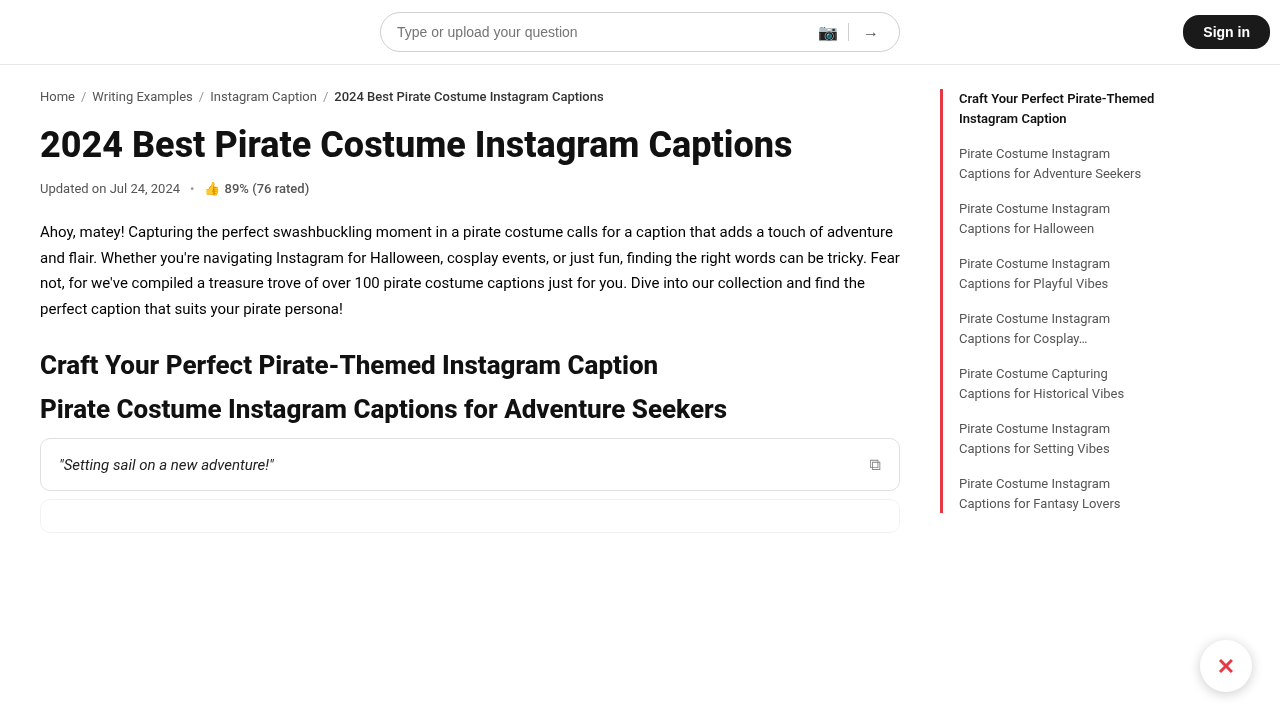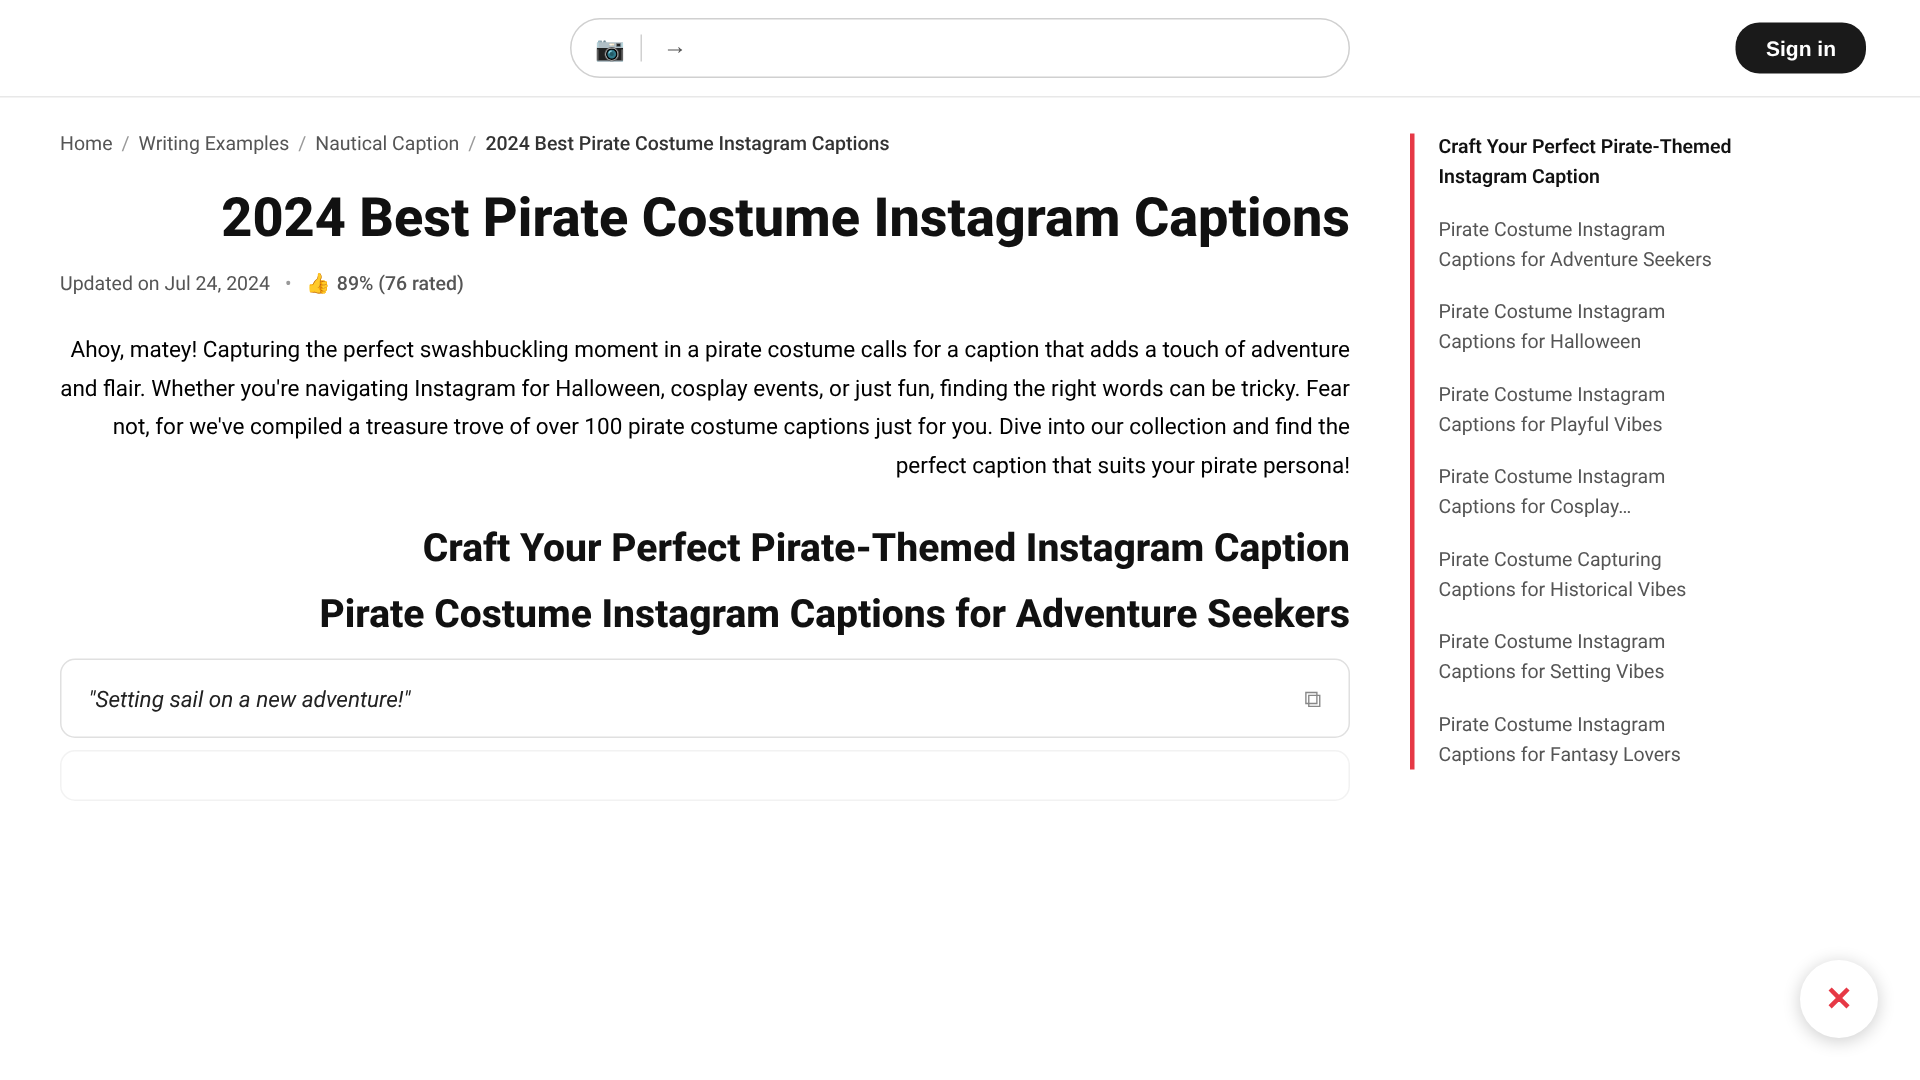--- a/index.html
+++ b/index.html
@@ -62,21 +62,21 @@
       background: none;
       border: none;
       cursor: pointer;
       color: #555;
       font-size: 16px;
       padding: 2px 4px;
     }
 
     .sign-in-btn {
       position: absolute;
-      right: 36px;
+      right: 10px;
       background: #1a1a1a;
       color: #fff;
       border: none;
       border-radius: 16px;
       padding: 9px 20px;
       font-size: 14px;
       font-weight: 600;
       cursor: pointer;
     }
 
@@ -85,21 +85,20 @@
       display: flex;
       max-width: 1280px;
       margin: 0 auto;
       padding: 0 40px;
     }
 
     .main-content {
       flex: 1;
       max-width: 860px;
       padding: 24px 0;
-      text-align: right;
     }
 
     .sidebar {
       width: 260px;
       padding: 24px 0 24px 40px;
       flex-shrink: 0;
     }
 
     
     .breadcrumb {
@@ -254,37 +253,38 @@
       color: #e63946;
       font-size: 22px;
       font-weight: 900;
     }
   </style>
 </head>
 <body>
 
 <header class="header">
   <div class="search-bar">
+    <input class="search-input" type="text" placeholder="Type or upload your question" style="">
     <span class="search-icon-cam">📷</span>
     <div class="search-divider"></div>
     <button class="search-arrow">→</button>
   </div>
   <button class="sign-in-btn">Sign in</button>
 </header>
 
 <div class="page-container">
 
   <main class="main-content">
 
     <nav class="breadcrumb">
       <a href="#">Home</a>
       <span class="breadcrumb-sep">/</span>
       <a href="#">Writing Examples</a>
       <span class="breadcrumb-sep">/</span>
-      <a href="#">Nautical Caption</a>
+      <a href="#">Instagram Caption</a>
       <span class="breadcrumb-sep">/</span>
       <span class="breadcrumb-current">2024 Best Pirate Costume Instagram Captions</span>
     </nav>
 
     <h1 class="page-title">2024 Best Pirate Costume Instagram Captions</h1>
 
     <div class="meta-row">
       <span>Updated on Jul 24, 2024</span>
       <span class="meta-dot">•</span>
       <span class="rating-badge">

